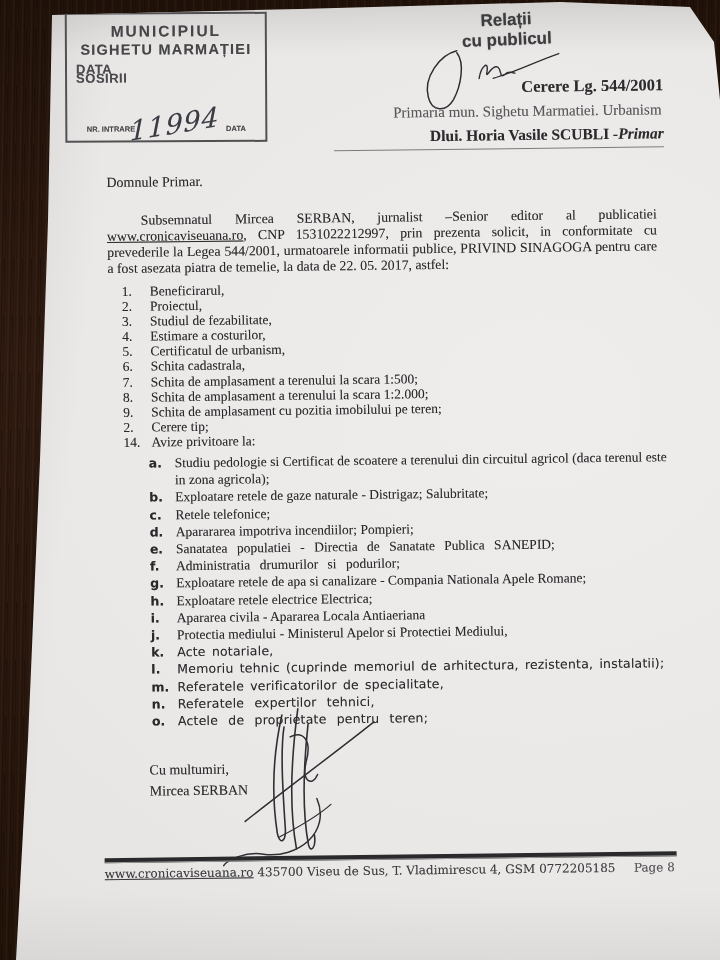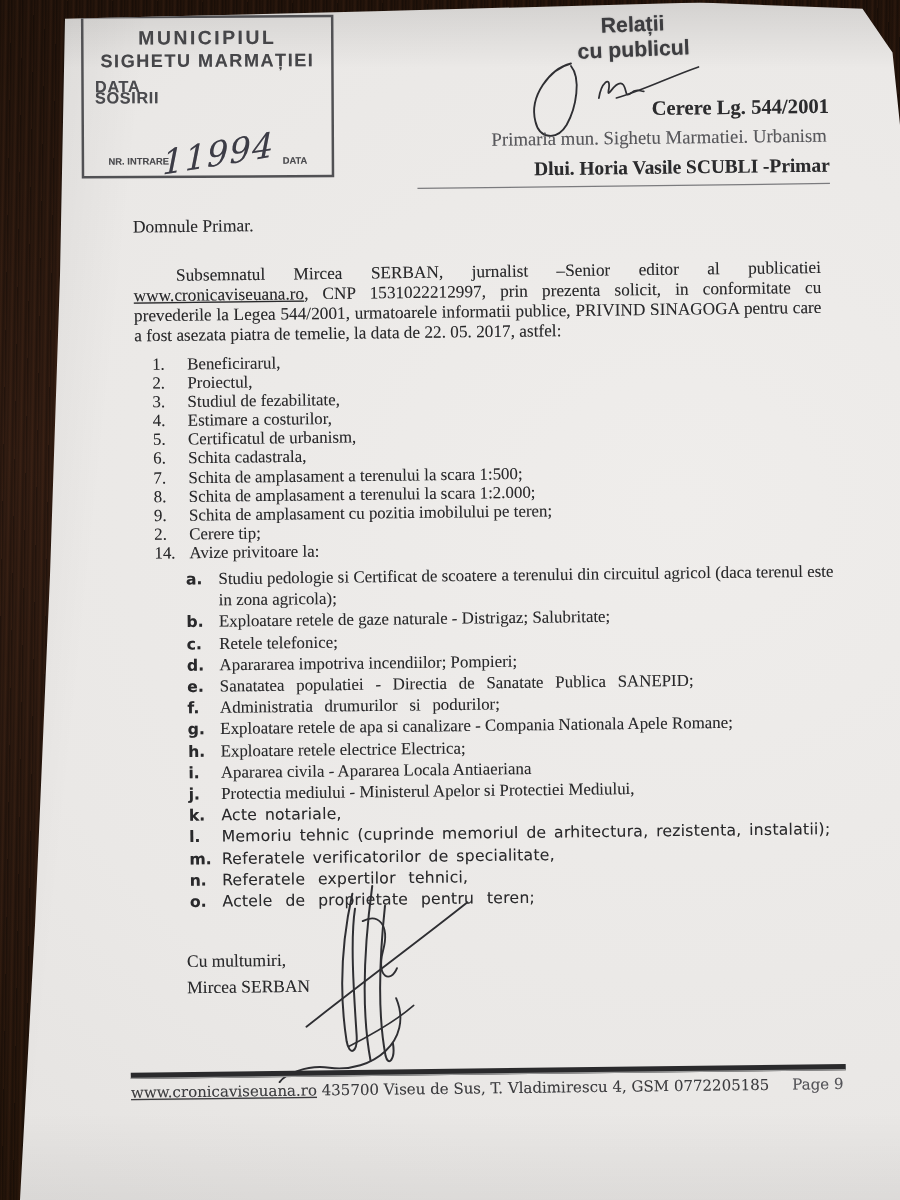--- a/index.html
+++ b/index.html
@@ -59,21 +59,21 @@
     font-size:17px;line-height:20px;color:#3d3d40;transform:rotate(-1.6deg);
     text-shadow:0 0 1px rgba(60,60,60,.55);}
   .sig-top{position:absolute;left:400px;top:30px;}
   .request-title{position:absolute;left:430px;top:79px;width:238px;text-align:right;
     font-weight:700;font-size:16.5px;color:#2c2c2e;}
   .org-line{position:absolute;left:340px;top:105px;width:326px;text-align:right;
     font-size:15px;color:#58585c;}
   .addressee-wrap{position:absolute;left:338px;top:128px;width:330px;text-align:right;
     border-bottom:1.5px solid #7b7b7e;padding-bottom:4px;}
   .addressee{font-weight:700;font-size:15.5px;color:#2b2b2d;}
-  .addressee .it{}
+  .addressee .it{font-style:italic;}
 
   
   .salutation{position:absolute;left:110px;top:172px;font-size:14px;}
   .intro{position:absolute;left:110px;top:196px;width:550px;font-size:13.8px;
     line-height:15.9px;text-align:justify;text-indent:34px;}
   .intro .url{text-decoration:underline;white-space:nowrap;}
 
   .numlist{position:absolute;left:124px;top:281px;width:545px;font-size:13.5px;}
   .numlist .row{display:flex;line-height:15.1px;}
   .numlist .n{width:28px;flex:none;}
@@ -292,17 +292,17 @@
       <path d="M80,22 C73,70 70,122 77,162" stroke-width="1.6"></path>
       <path d="M90,38 C85,80 83,124 89,158 C91,167 97,161 95,148" stroke-width="1.6"></path>
       <path d="M72,50 C84,44 94,52 88,74 C82,96 94,100 99,88" stroke-width="1.5"></path>
       <path d="M98,112 C112,146 78,172 44,167 C26,164 8,172 4,178" stroke-width="1.5"></path>
       <path d="M60,150 C80,140 98,130 112,118" stroke-width="1.3"></path>
     </svg>
 
     <div class="footer-rule"></div>
     <div class="footer-row">
       <span><span class="url">www.cronicaviseuana.ro</span> <span>435700 Viseu de Sus, T. Vladimirescu 4, GSM 0772205185</span></span>
-      <span class="page">Page 9</span>
+      <span class="page">Page 8</span>
     </div>
 
   </div>
 </div>
 
 </body></html>

